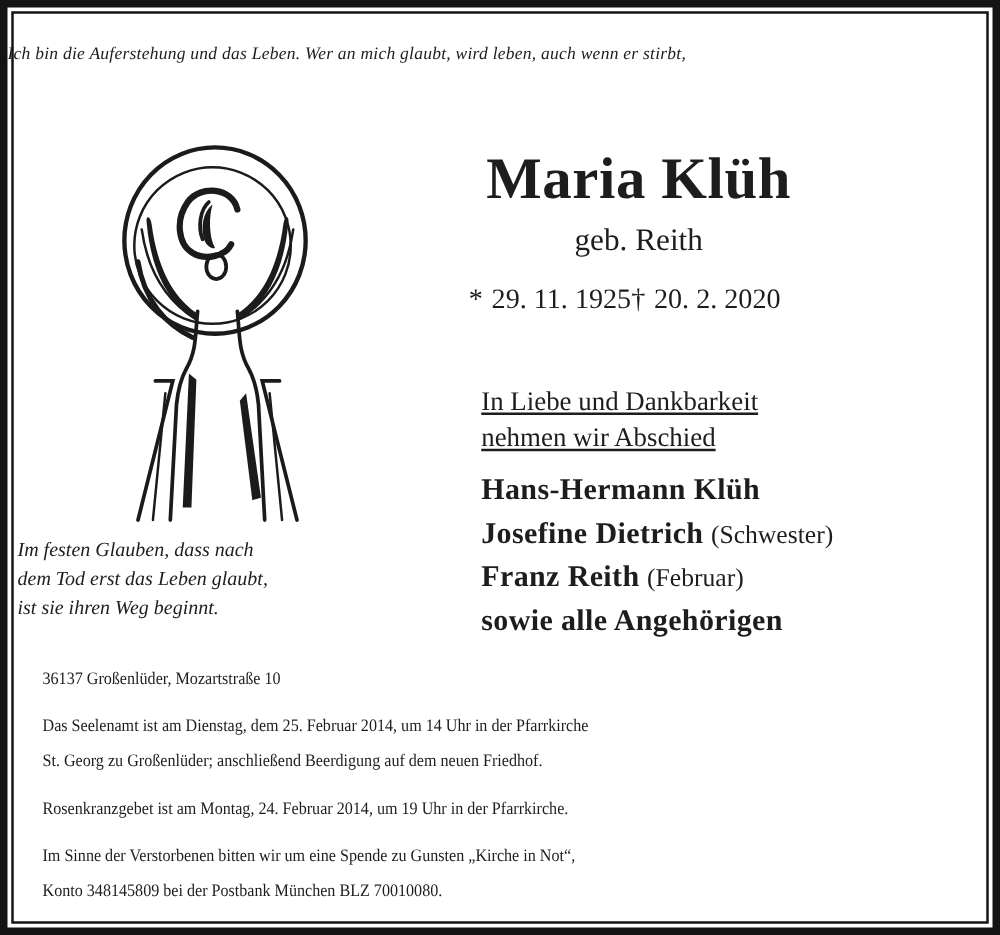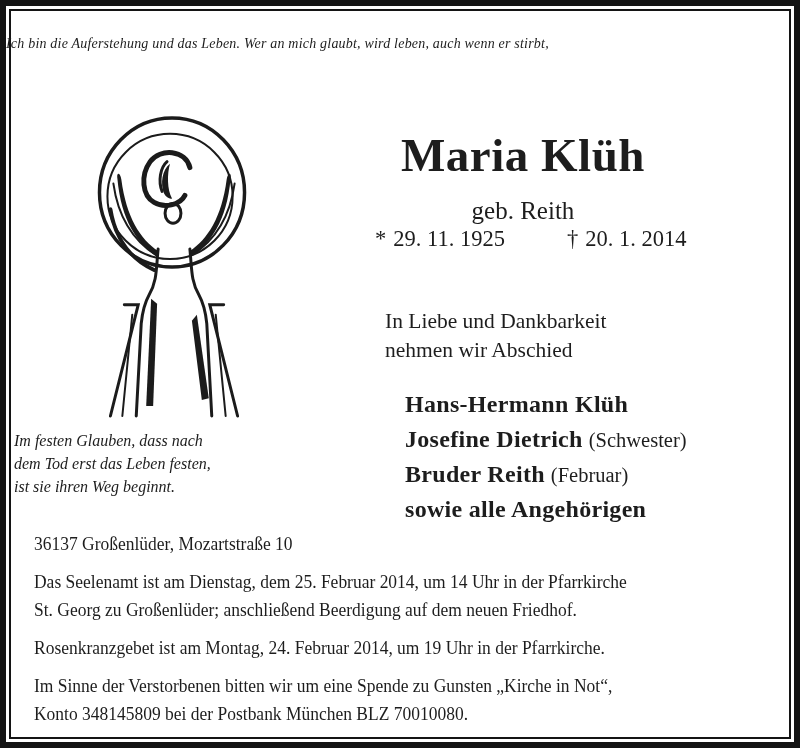--- a/index.html
+++ b/index.html
@@ -44,77 +44,76 @@
     height: 308px;
   }
   
   .name-block {
     position: absolute;
     left: 379px;
     top: 108px;
     text-align: center;
   }
   .deceased-name {
-    margin: 16px;
+    margin: 4px;
     font-size: 47px;
     font-weight: bold;
     line-height: 1.08;
     letter-spacing: 0.5px;
     white-space: nowrap;
   }
   .maiden-name {
     margin-top: 10px;
     font-size: 25px;
   }
   .dates {
     position: absolute;
     left: 369px;
     top: 220px;
     display: flex;
-    gap: 62px;
     font-size: 22.5px;
     white-space: nowrap;
   }
   .date-item .symbol { margin-right: 7px; }
   .farewell {
     position: absolute;
     left: 379px;
     top: 301px;
     font-size: 21.5px;
     line-height: 29px;
+    text-decoration: underline;
   }
   .mourners {
     position: absolute;
     left: 379px;
-    top: 381px;
+    top: 369px;
     font-size: 24px;
     line-height: 34px;
     white-space: nowrap;
-    margin-left: 20px;
   }
   .mourner-name { font-weight: bold; letter-spacing: 0.3px; }
   .mourner-relation { font-weight: normal; font-size: 20.5px; margin-left: 6px; }
   
   .epitaph {
     position: absolute;
     left: 8px;
     top: 423px;
     width: 312px;
     text-align: left;
     font-style: italic;
     font-size: 16px;
     line-height: 23px;
   }
   
   .details {
     position: absolute;
     left: 28px;
     top: 524px;
     width: 744px;
-    font-size: 19px;
+    font-size: 14px;
     line-height: 28px;
   }
   .condensed {
     transform: scaleX(0.92);
     transform-origin: 0 0;
     width: 108.5%;
   }
   .details .para { margin: 0 0 10px 0; }
   .details .line { white-space: nowrap; }
 </style>
@@ -159,47 +158,47 @@
   <div class="name-block">
     <h1 class="deceased-name">Maria Klüh</h1>
     <div class="maiden-name">geb. Reith</div>
   </div>
 
   <div class="dates">
     <div class="date-item">
       <span class="symbol">*</span><span>29. 11. 1925</span>
     </div>
     <div class="date-item">
-      <span class="symbol">†</span><span>20. 1. 2014</span>
+      <span class="symbol">†</span><span>20. 2. 2020</span>
     </div>
   </div>
 
   <div class="farewell">
     <div>In Liebe und Dankbarkeit</div>
     <div>nehmen wir Abschied</div>
   </div>
 
   <div class="mourners">
     <div class="mourner">
       <span class="mourner-name">Hans-Hermann Klüh</span><span class="mourner-relation"></span>
     </div>
     <div class="mourner">
       <span class="mourner-name">Josefine Dietrich</span><span class="mourner-relation">(Schwester)</span>
     </div>
     <div class="mourner">
-      <span class="mourner-name">Bruder Reith</span><span class="mourner-relation">(Februar)</span>
+      <span class="mourner-name">Franz Reith</span><span class="mourner-relation">(Februar)</span>
     </div>
     <div class="mourner">
       <span class="mourner-name">sowie alle Angehörigen</span><span class="mourner-relation"></span>
     </div>
   </div>
 
   <div class="epitaph">
     <div>Im festen Glauben, dass nach</div>
-    <div>dem Tod erst das Leben festen,</div>
+    <div>dem Tod erst das Leben glaubt,</div>
     <div>ist sie ihren Weg beginnt.</div>
   </div>
 
   <div class="details">
     <div class="condensed">
       <p class="para">
         <span class="line">36137 Großenlüder, Mozartstraße 10</span>
       </p>
       <p class="para">
         <span class="line">Das Seelenamt ist am Dienstag, dem 25. Februar 2014, um 14 Uhr in der Pfarrkirche</span><br>

